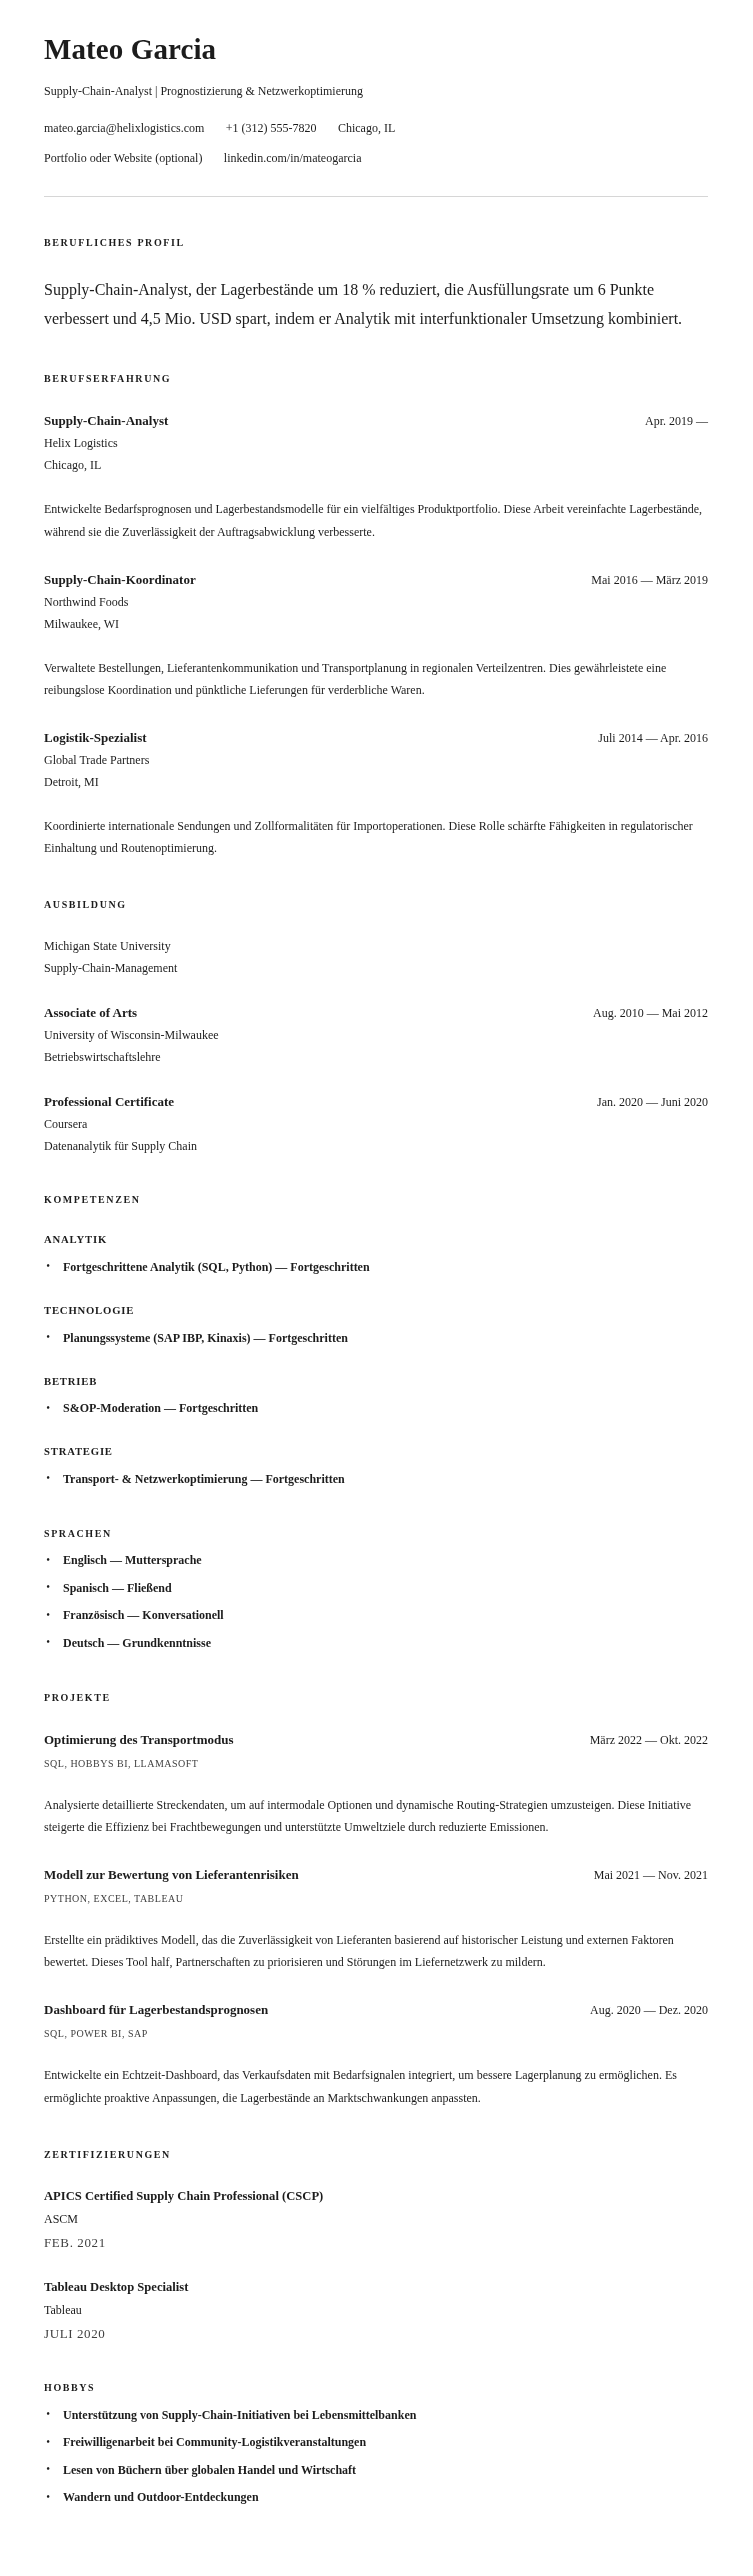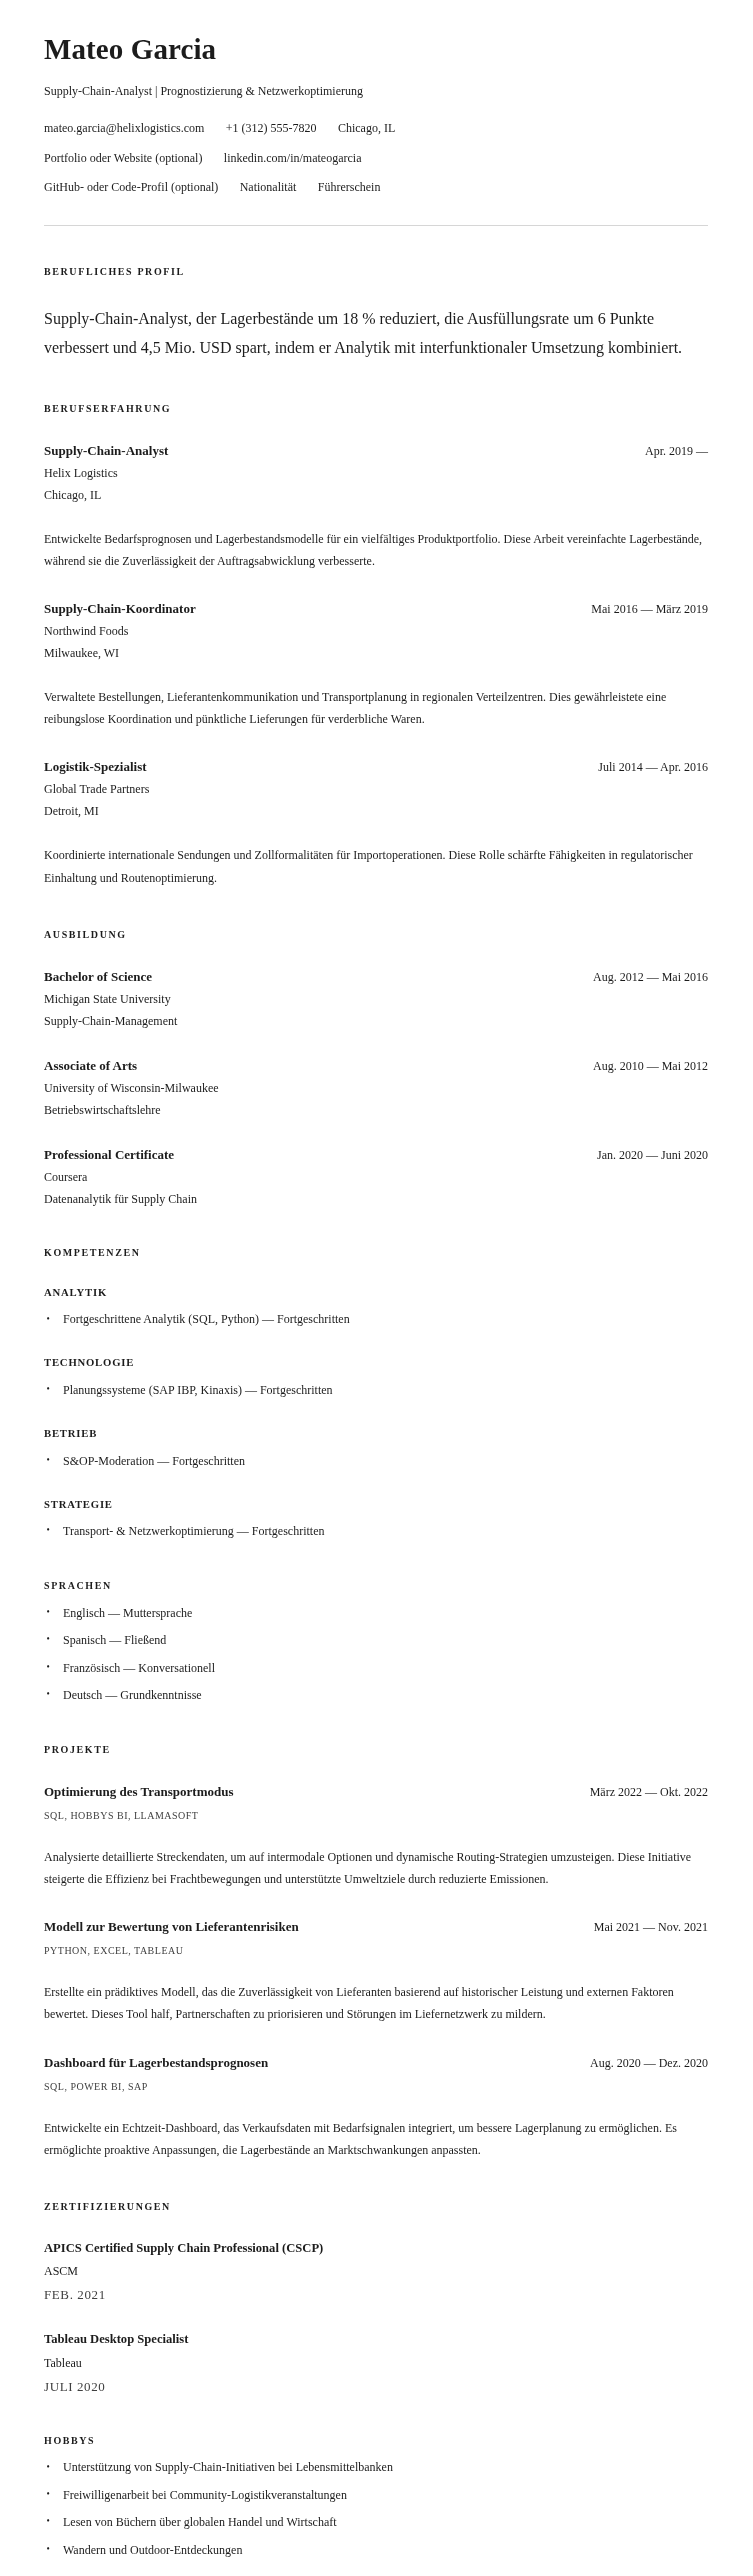--- a/index.html
+++ b/index.html
@@ -100,20 +100,21 @@
   .group-title {
     font-size: 10.7px;
     font-weight: 700;
     letter-spacing: 0.8px;
     margin: 0;
   }
   ul.bullets {
     list-style: none;
     margin: 12.6px 0 0 0;
     padding: 0;
+    font-weight: bold;
   }
   ul.bullets li {
     position: relative;
     font-size: 12px;
     line-height: 1.5;
     padding-left: 19px;
     margin-top: 9.4px;
   }
   ul.bullets li:first-child { margin-top: 0; }
   ul.bullets li::before {
@@ -155,25 +156,20 @@
     <div class="contact">
       <div class="contact-row">
         <span>mateo.garcia@helixlogistics.com</span>
         <span>+1 (312) 555-7820</span>
         <span>Chicago, IL</span>
       </div>
       <div class="contact-row">
         <span>Portfolio oder Website (optional)</span>
         <span>linkedin.com/in/mateogarcia</span>
       </div>
-      <div class="contact-row">
-        <span>GitHub- oder Code-Profil (optional)</span>
-        <span>Nationalität</span>
-        <span>Führerschein</span>
-      </div>
     </div>
   </header>
 
   <hr class="rule">
 
   <section>
     <h2 class="sec-title">BERUFLICHES PROFIL</h2>
     <p class="lead">Supply-Chain-Analyst, der Lagerbestände um 18 % reduziert, die Ausfüllungsrate um 6 Punkte verbessert und 4,5 Mio. USD spart, indem er Analytik mit interfunktionaler Umsetzung kombiniert.</p>
   </section>
 
@@ -208,24 +204,20 @@
       <p class="entry-sub">Global Trade Partners</p>
       <p class="entry-sub">Detroit, MI</p>
       <p class="entry-desc">Koordinierte internationale Sendungen und Zollformalitäten für Importoperationen. Diese Rolle schärfte Fähigkeiten in regulatorischer Einhaltung und Routenoptimierung.</p>
     </article>
   </section>
 
   <section>
     <h2 class="sec-title">AUSBILDUNG</h2>
 
     <article class="entry">
-      <div class="entry-head">
-        <h3 class="entry-title">Bachelor of Science</h3>
-        <span class="entry-date">Aug. 2012 — Mai 2016</span>
-      </div>
       <p class="entry-sub">Michigan State University</p>
       <p class="entry-sub">Supply-Chain-Management</p>
     </article>
 
     <article class="entry">
       <div class="entry-head">
         <h3 class="entry-title">Associate of Arts</h3>
         <span class="entry-date">Aug. 2010 — Mai 2012</span>
       </div>
       <p class="entry-sub">University of Wisconsin-Milwaukee</p>

